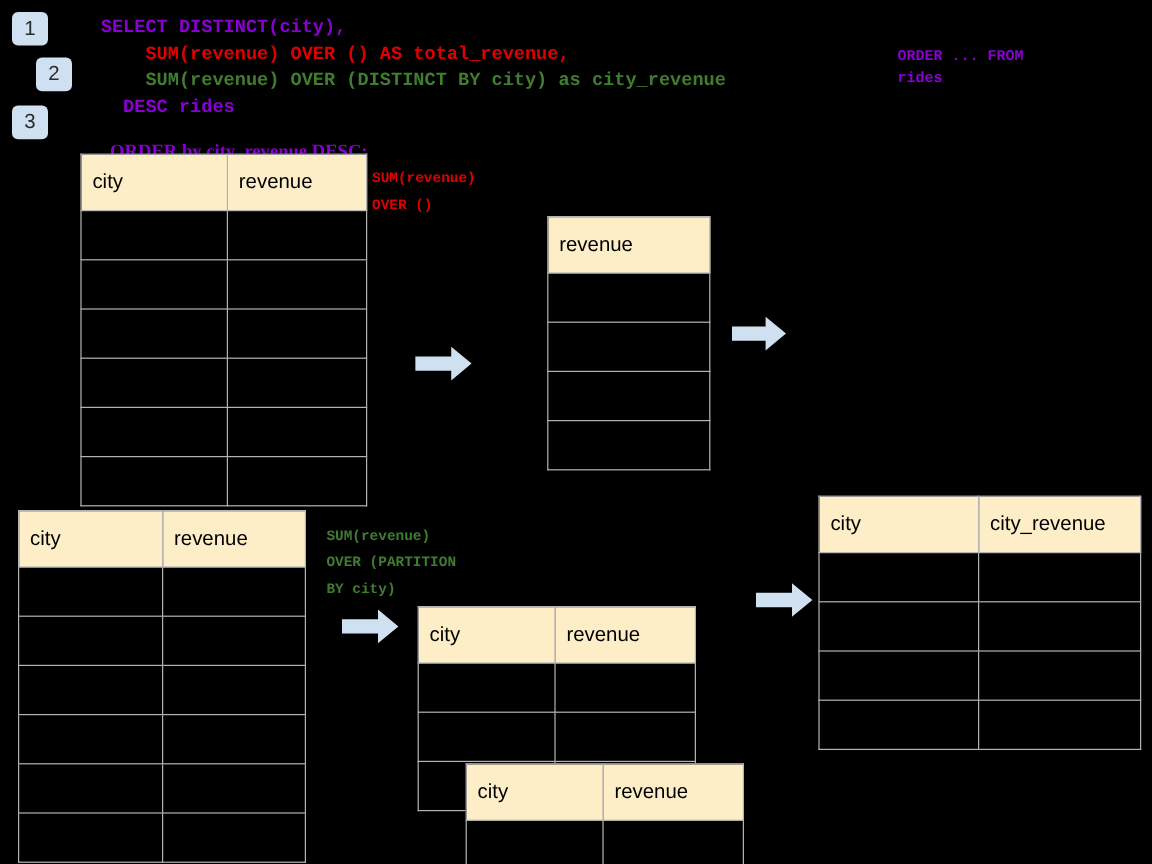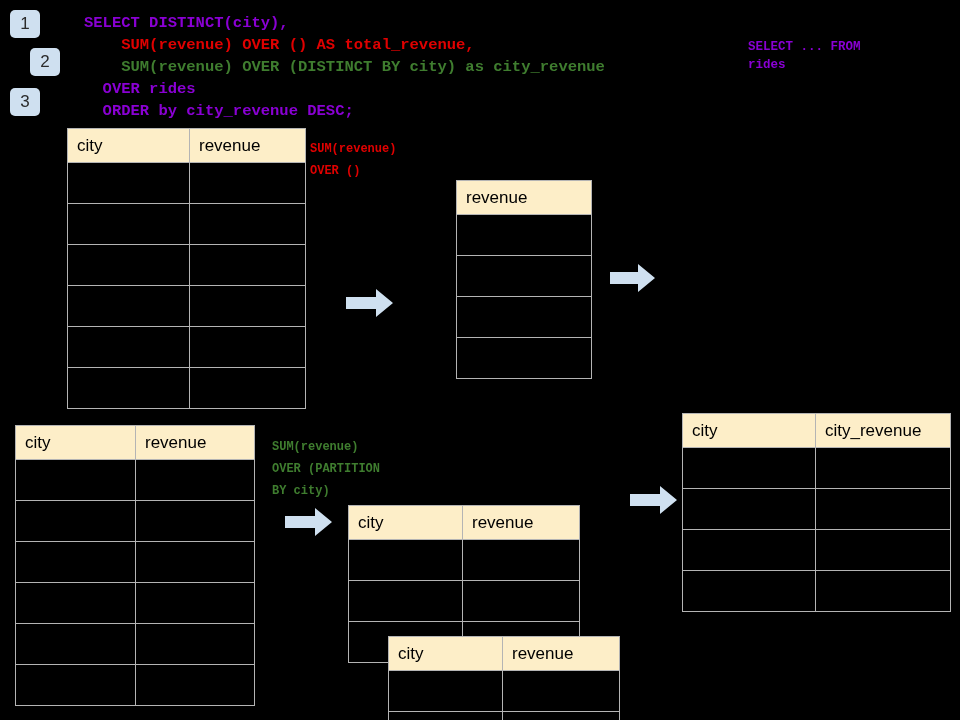--- a/index.html
+++ b/index.html
@@ -78,21 +78,21 @@
     margin: 0;
   }
   .tbl th {
     background: #fdeec8;
     color: #000000;
     font-family: "Liberation Sans", sans-serif;
     font-weight: normal;
     font-size: 17px;
     text-align: left;
     padding-left: 9px;
-    height: 34px;
+    height: 47px;
     box-sizing: border-box;
   }
   .tbl td {
     background: #000000;
     height: 41px;
     box-sizing: border-box;
   }
 
   
   .arrow {
@@ -104,24 +104,24 @@
 
 <div id="stage">
 
   <div class="badge" style="left:10px; top:10px;">1</div>
   <div class="badge" style="left:30px; top:48px;">2</div>
   <div class="badge" style="left:10px; top:88px;">3</div>
 
   <div class="sql sql-red" style="left:84px; top:34px;">    SUM(revenue) OVER () AS total_revenue,</div>
   <div class="sql sql-purple" style="left:84px; top:12px;">SELECT DISTINCT(city),</div>
   <div class="sql sql-green" style="left:84px; top:56px;">    SUM(revenue) OVER (DISTINCT BY city) as city_revenue</div>
-  <div class="sql sql-purple" style="left:84px; top:78px;">  OVER rides</div>
-  <div class="sql sql-purple" style="left:84px; top:100px;">  ORDER by city_revenue DESC;</div>
-
-  <div class="minor-note" style="left:748px; top:38px;">SELECT ... FROM
+  <div class="sql sql-purple" style="left:84px; top:78px;">  DESC rides</div>
+  <div class="sql sql-purple" style="left:84px; top:116px;font-family:Liberation Serif, serif;">  ORDER by city_revenue DESC;</div>
+
+  <div class="minor-note" style="left:748px; top:38px;">ORDER ... FROM
 rides</div>
 
   <div class="note note-red" style="left:310px; top:138px;">SUM(revenue)
 OVER ()</div>
 
   <div class="note note-green" style="left:272px; top:436px;">SUM(revenue)
 OVER (PARTITION
 BY city)</div>
 
   <table class="tbl" style="left:67px; top:128px;">

